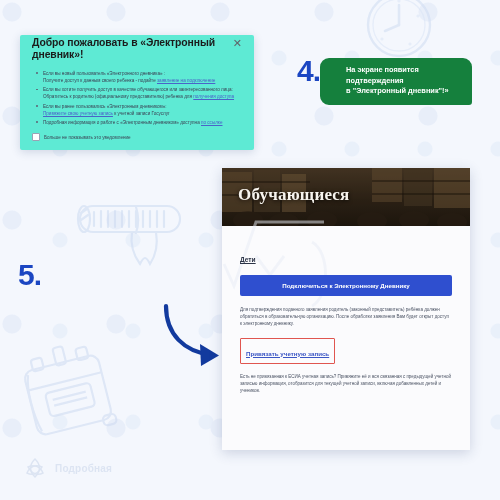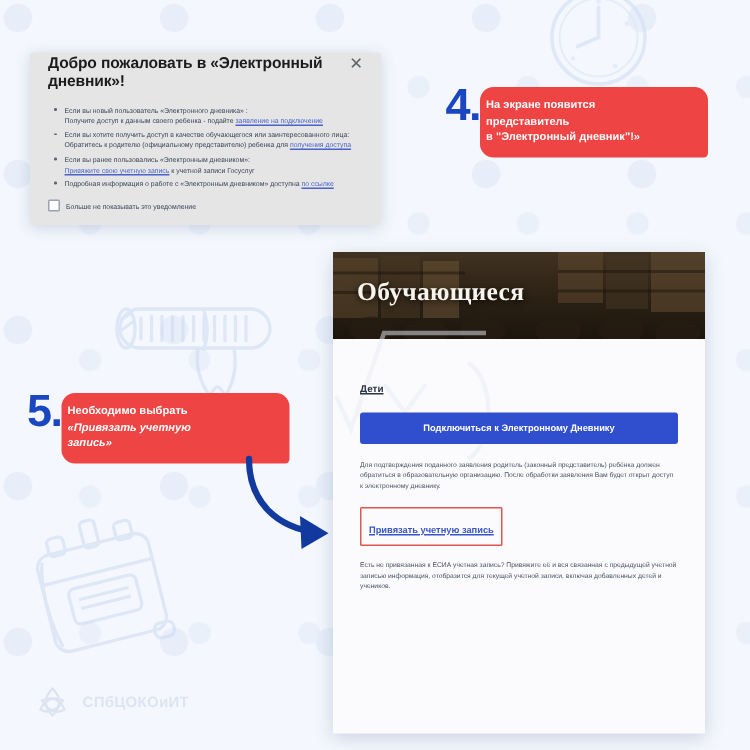--- a/index.html
+++ b/index.html
@@ -16,21 +16,21 @@
       radial-gradient(circle at 12px 12px, #e6edf9 9px, transparent 10px),
       radial-gradient(circle at 60px 58px, #e8effa 7px, transparent 8px);
     background-size:104px 104px, 73px 91px;
     opacity:.85;}
   .deco{position:absolute;pointer-events:none;opacity:.55;}
   .deco svg{display:block;}
 
   
   .dialog{
     position:absolute;left:20px;top:35px;width:234px;
-    background:#e5e5e5;border-radius:2px;
+    background:#5eead4;border-radius:2px;
     box-shadow:0 2px 10px rgba(40,60,110,.18);
     padding:2px 12px 9px 12px;box-sizing:border-box;
   }
   .dialog-head{display:flex;align-items:flex-start;justify-content:space-between;}
   .dialog-title{
     font-size:10.4px;font-weight:700;color:#1b1b1b;line-height:1.2;
     letter-spacing:-.1px;padding-right:6px;
   }
   .dialog-close{
     color:#5f6368;font-size:11px;line-height:10px;cursor:pointer;
@@ -50,36 +50,36 @@
   .cbox{width:6px;height:6px;border:0.8px solid #9aa2b4;border-radius:1px;background:#fff;flex:0 0 auto;}
   .cbox-label{font-size:4.6px;color:#3b4355;}
 
   
   .step{position:absolute;display:flex;align-items:flex-start;}
   .step-num{
     font-size:30px;font-weight:700;color:#1b46c2;line-height:.86;
     letter-spacing:-1px;flex:0 0 auto;
   }
   .bubble{
-    background:#ef4444;color:#ffffff;border-radius:9px;
-    padding:7px 11px 8px 4px;box-sizing:border-box;
+    background:#15803d;color:#ffffff;border-radius:9px;
+    padding:7px 11px 8px 26px;box-sizing:border-box;
   }
   .bubble-line{font-size:7.4px;line-height:1.42;font-weight:700;}
   .bubble-line.it{font-style:italic;}
 
   #step4{left:297px;top:58px;}
   #step4 .bubble{width:152px;border-bottom-right-radius:3px;}
   #step5{left:18px;top:262px;}
   #step5 .bubble{width:152px;border-bottom-right-radius:3px;}
 
   .arrow{position:absolute;left:160px;top:300px;pointer-events:none;}
 
   
   .panel{
-    position:absolute;left:222px;top:168px;width:248px;height:321px;
+    position:absolute;left:222px;top:168px;width:248px;height:282px;
     background:#fbfbfd;box-shadow:0 3px 12px rgba(40,60,110,.20);
     overflow:hidden;
   }
   .panel-hero{position:relative;height:58px;overflow:hidden;background:#2d2217;}
   .hero-img{position:absolute;inset:0;}
   .hero-title{
     position:absolute;left:16px;top:17px;color:#f7f4ee;
     font-family:"Liberation Serif","DejaVu Serif",serif;
     font-weight:700;font-size:17px;letter-spacing:.2px;
     text-shadow:0 1px 4px rgba(0,0,0,.75);
@@ -183,32 +183,27 @@
     <div class="dialog-check">
       <span class="cbox"></span>
       <span class="cbox-label">Больше не показывать это уведомление</span>
     </div>
   </div>
 
   <div class="step" id="step4">
     <div class="step-num">4.</div>
     <div class="bubble">
       <div class="bubble-line">На экране появится</div>
-      <div class="bubble-line">представитель</div>
+      <div class="bubble-line">подтверждения</div>
       <div class="bubble-line">в "Электронный дневник"!»</div>
     </div>
   </div>
 
   <div class="step" id="step5">
     <div class="step-num">5.</div>
-    <div class="bubble">
-      <div class="bubble-line">Необходимо выбрать</div>
-      <div class="bubble-line it">«Привязать учетную</div>
-      <div class="bubble-line it">запись»</div>
-    </div>
   </div>
 
   <div class="arrow">
     <svg width="78" height="72" viewBox="0 0 78 72">
       <path d="M6 6 C6 34 24 52 52 55" fill="none" stroke="#123a9e" stroke-width="4.2" stroke-linecap="round"></path>
       <path d="M40 44 L59 55.5 L41 66 Z" fill="#123a9e"></path>
     </svg>
   </div>
 
   <div class="panel">
@@ -276,16 +271,16 @@
   </div>
 
   <div class="logo">
     <svg width="26" height="26" viewBox="0 0 26 26">
       <g fill="none" stroke="#c5d2e8" stroke-width="1.5">
         <path d="M13 4 C19 10 19 16 13 22 C7 16 7 10 13 4 Z"></path>
         <path d="M5 18 C8 11 14 9 20 12 C16 19 10 21 5 18 Z"></path>
         <path d="M21 18 C18 11 12 9 6 12 C10 19 16 21 21 18 Z"></path>
       </g>
     </svg>
-    <span class="logo-text">СПбЦОКОиИТ</span>
+    <span class="logo-text">Подробная</span>
   </div>
 
 </div>
 
 </body></html>

